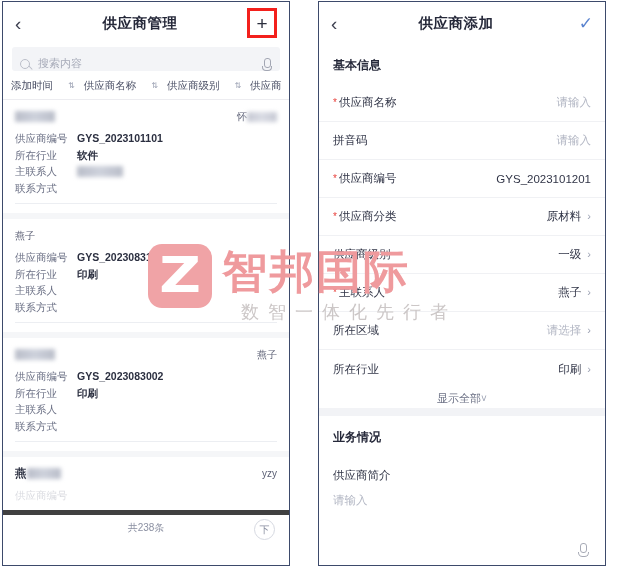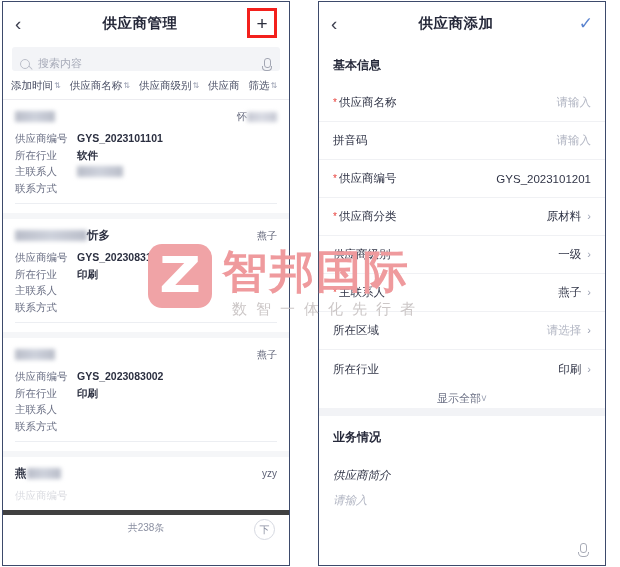--- a/index.html
+++ b/index.html
@@ -86,21 +86,21 @@
 
   
   .filterbar {
     display: flex; align-items: center;
     padding: 3px 8px 6px 8px;
     border-bottom: 1px solid #ececf0;
     gap: 9px;
   }
   .filter-item {
     font-size: 10.5px; color: #4b5066; white-space: nowrap;
-    display: inline-flex; align-items: center; gap: 1px;
+    display: inline-flex; align-items: center; gap: 15px;
   }
   .sortmark { font-size: 8px; color: #9aa0b2; line-height: 1; }
 
   
   .list {
     position: relative;
     height: 440px;
     background: #f5f6f8;
     overflow: hidden;
   }
@@ -167,21 +167,21 @@
   .fval { font-size: 11.5px; color: #313547; text-align: right; }
   .fval.ph { color: #b3b7c4; }
   .chev { font-size: 11px; color: #9aa0b2; margin-left: 6px; line-height: 1; }
   .showall {
     height: 28px; display: flex; align-items: center; justify-content: center;
     font-size: 11px; color: #6c7185; gap: 0;
     border-bottom: 8px solid #f2f3f6;
   }
   .showall.last { border-bottom: none; }
   .chev-d { font-size: 10px; color: #9aa0b2; }
-  .memo { padding: 2px 14px 0 14px; font-style: italic; }
+  .memo { padding: 2px 14px 0 14px; }
   .memo-label { font-size: 11.5px; color: #313547; padding: 10px 0 7px 0; }
   .memo-ph { font-size: 11.5px; color: #b3b7c4; }
   .memo-area { height: 74px; position: relative; }
   .memo-mic {
     position: absolute; right: 2px; bottom: 6px;
     width: 13px; height: 16px; opacity: .6;
   }
   .memo-mic::before {
     content:""; position:absolute; left:3.8px; top:1px;
     width:5.4px; height:8.4px; border:1.2px solid #6e7386; border-radius:3px;
@@ -208,22 +208,22 @@
     font-size: 50px; font-weight: 700; color: #fff;
     line-height: 1; font-family: "DejaVu Sans", sans-serif;
     transform: scaleX(1.15) translateY(-1px);
   }
   .wm-main {
     position: absolute; left: 74px; top: 4px;
     font-size: 45px; font-weight: 700; color: #ef9a9d;
     letter-spacing: 2px; line-height: 1.35;
   }
   .wm-sub {
-    position: absolute; left: 84px; top: 62px;
-    font-size: 15px; color: #ccc7c7; letter-spacing: 9px; text-align: center;
+    position: absolute; left: 93px; top: 62px;
+    font-size: 18px; color: #ccc7c7; letter-spacing: 9px; text-align: center;
   }
 </style>
 </head>
 <body>
 
 <div class="stage">
 
   <div class="panel panel-left">
 
     <div class="navbar">
@@ -291,24 +291,20 @@
         </div>
         <div class="crow">
           <span class="clabel">联系方式</span>
           <span class="cvalue"></span>
         </div>
         <div class="card-sep"></div>
       </div>
 
       <div class="card">
         <div class="card-head">
-          <div class="card-title">
-            <span class="blur" style="width:72px"></span>
-              <span>忻多</span>
-          </div>
           <div class="card-tag">燕子</div>
         </div>
         <div class="crow">
           <span class="clabel">供应商编号</span>
           <span class="cvalue">GYS_2023083101</span>
         </div>
         <div class="crow">
           <span class="clabel">所在行业</span>
           <span class="cvalue">印刷</span>
         </div>

